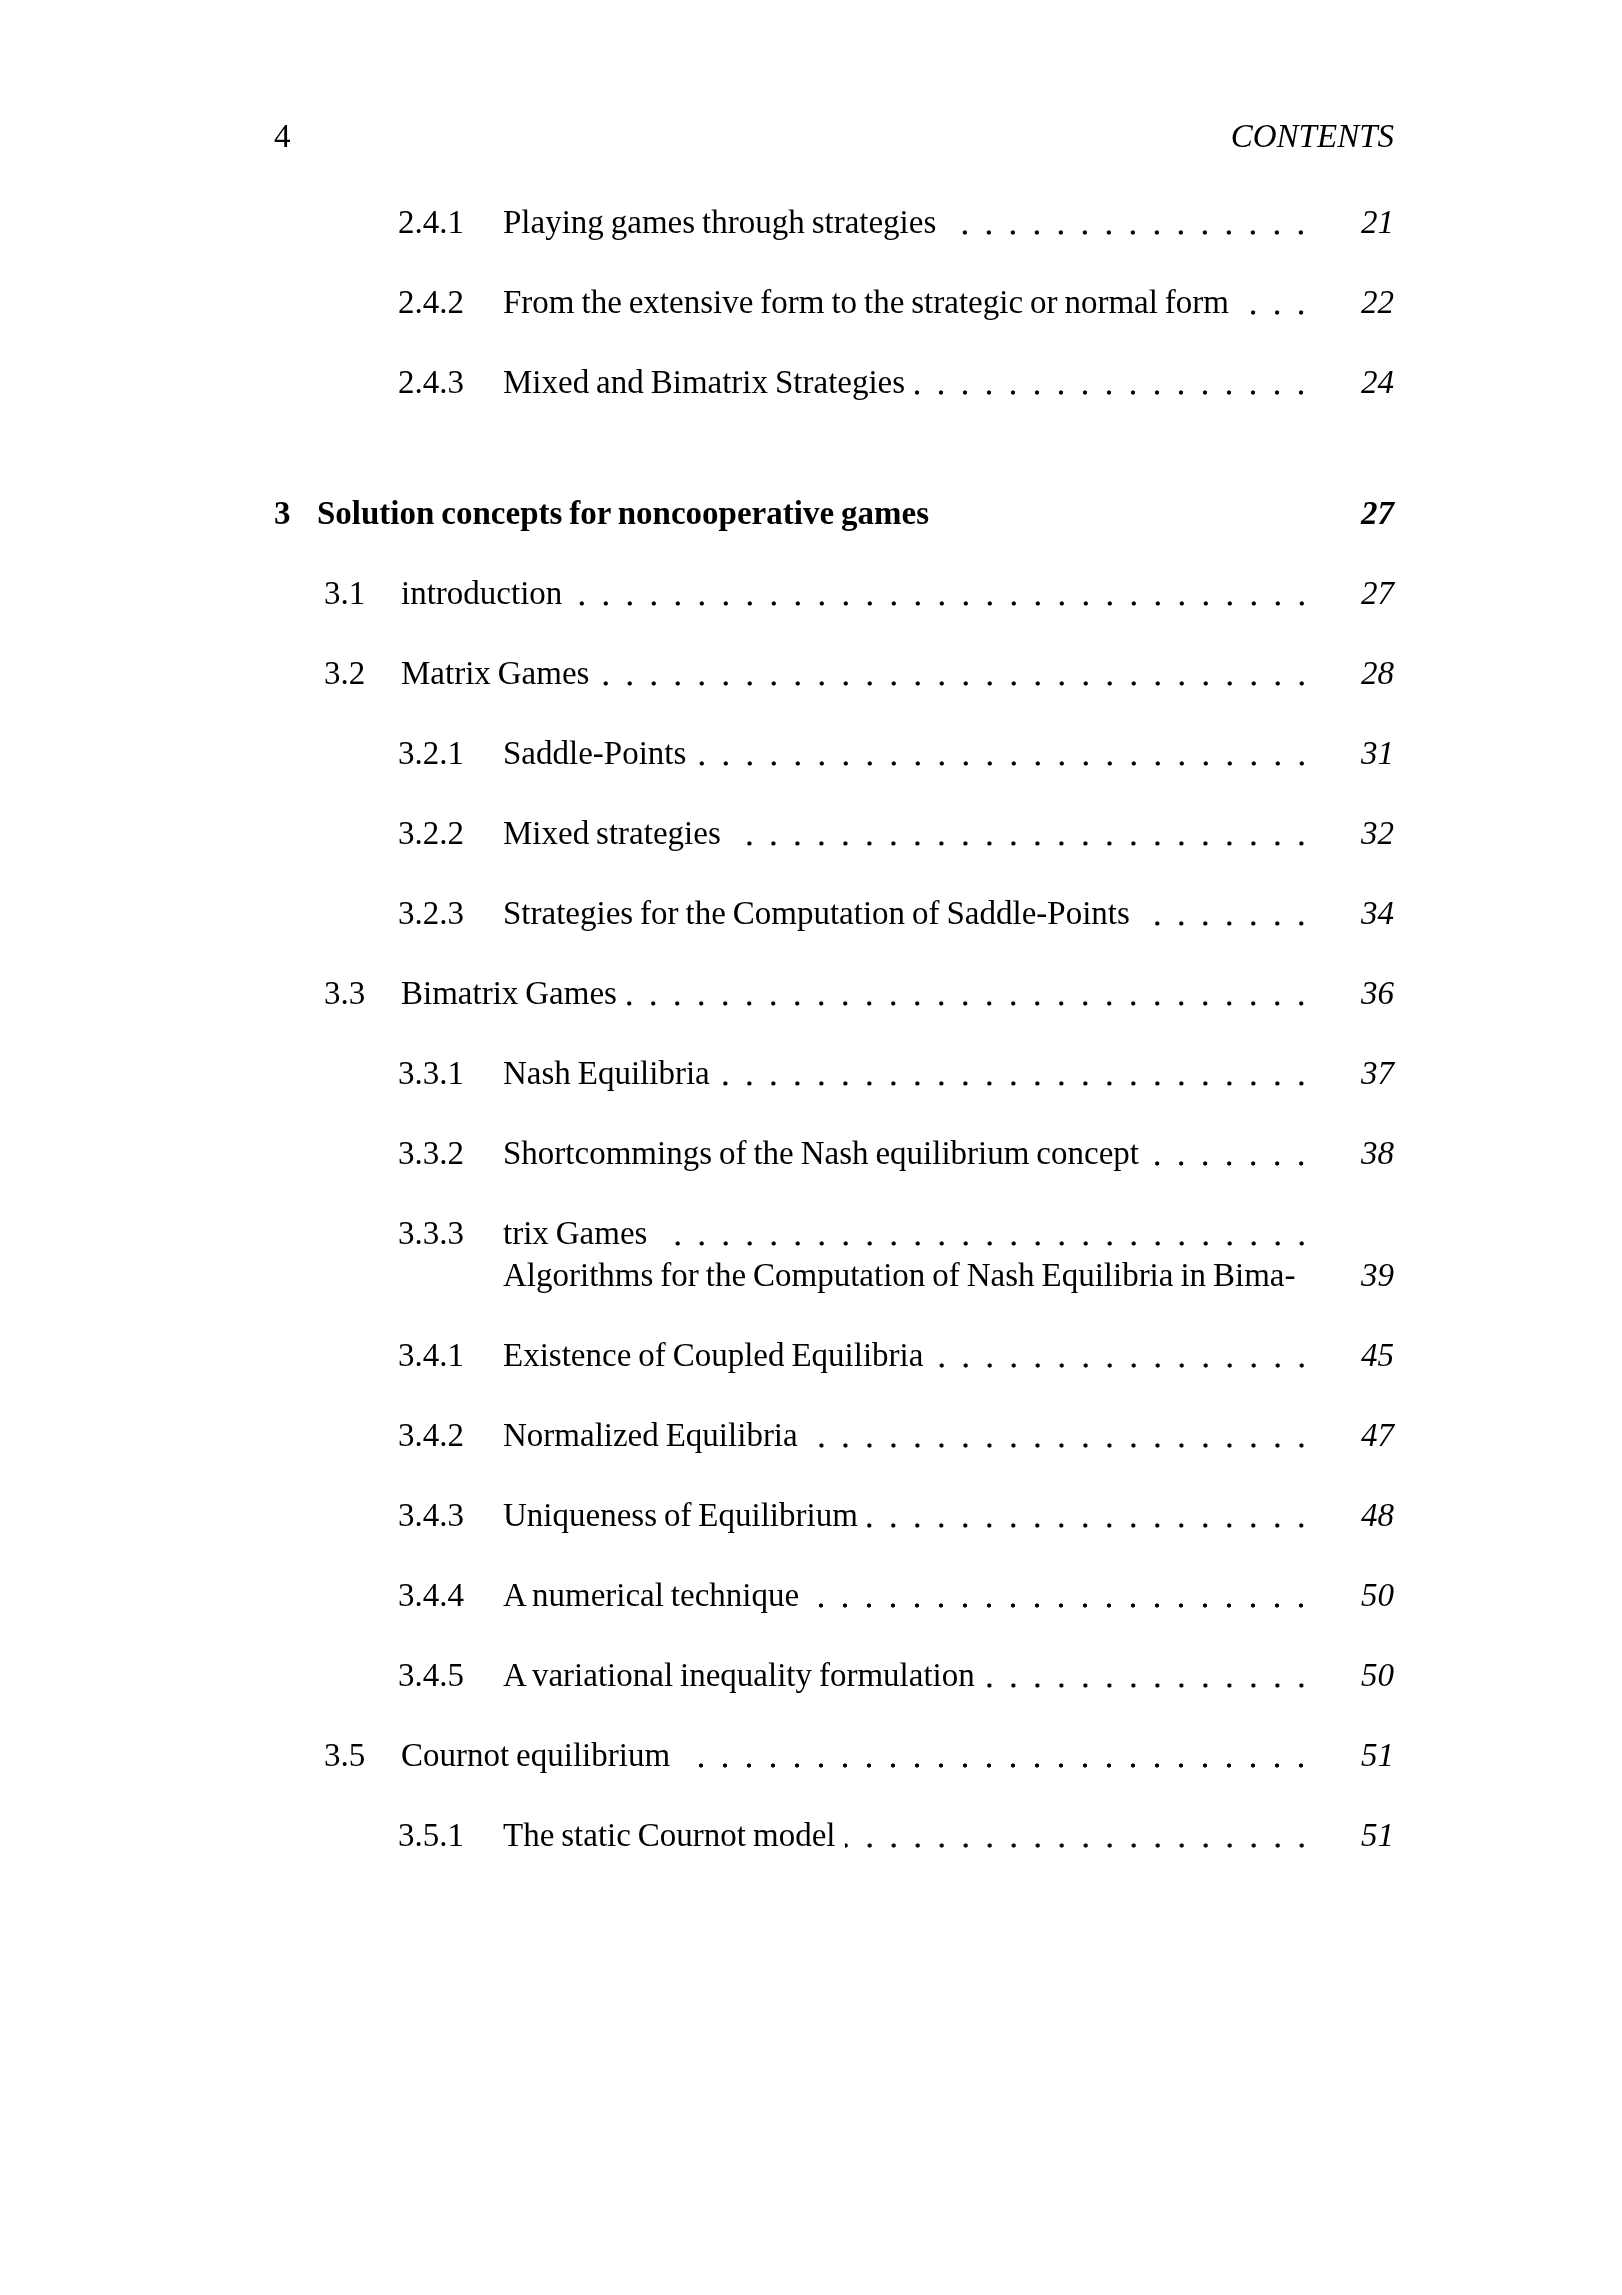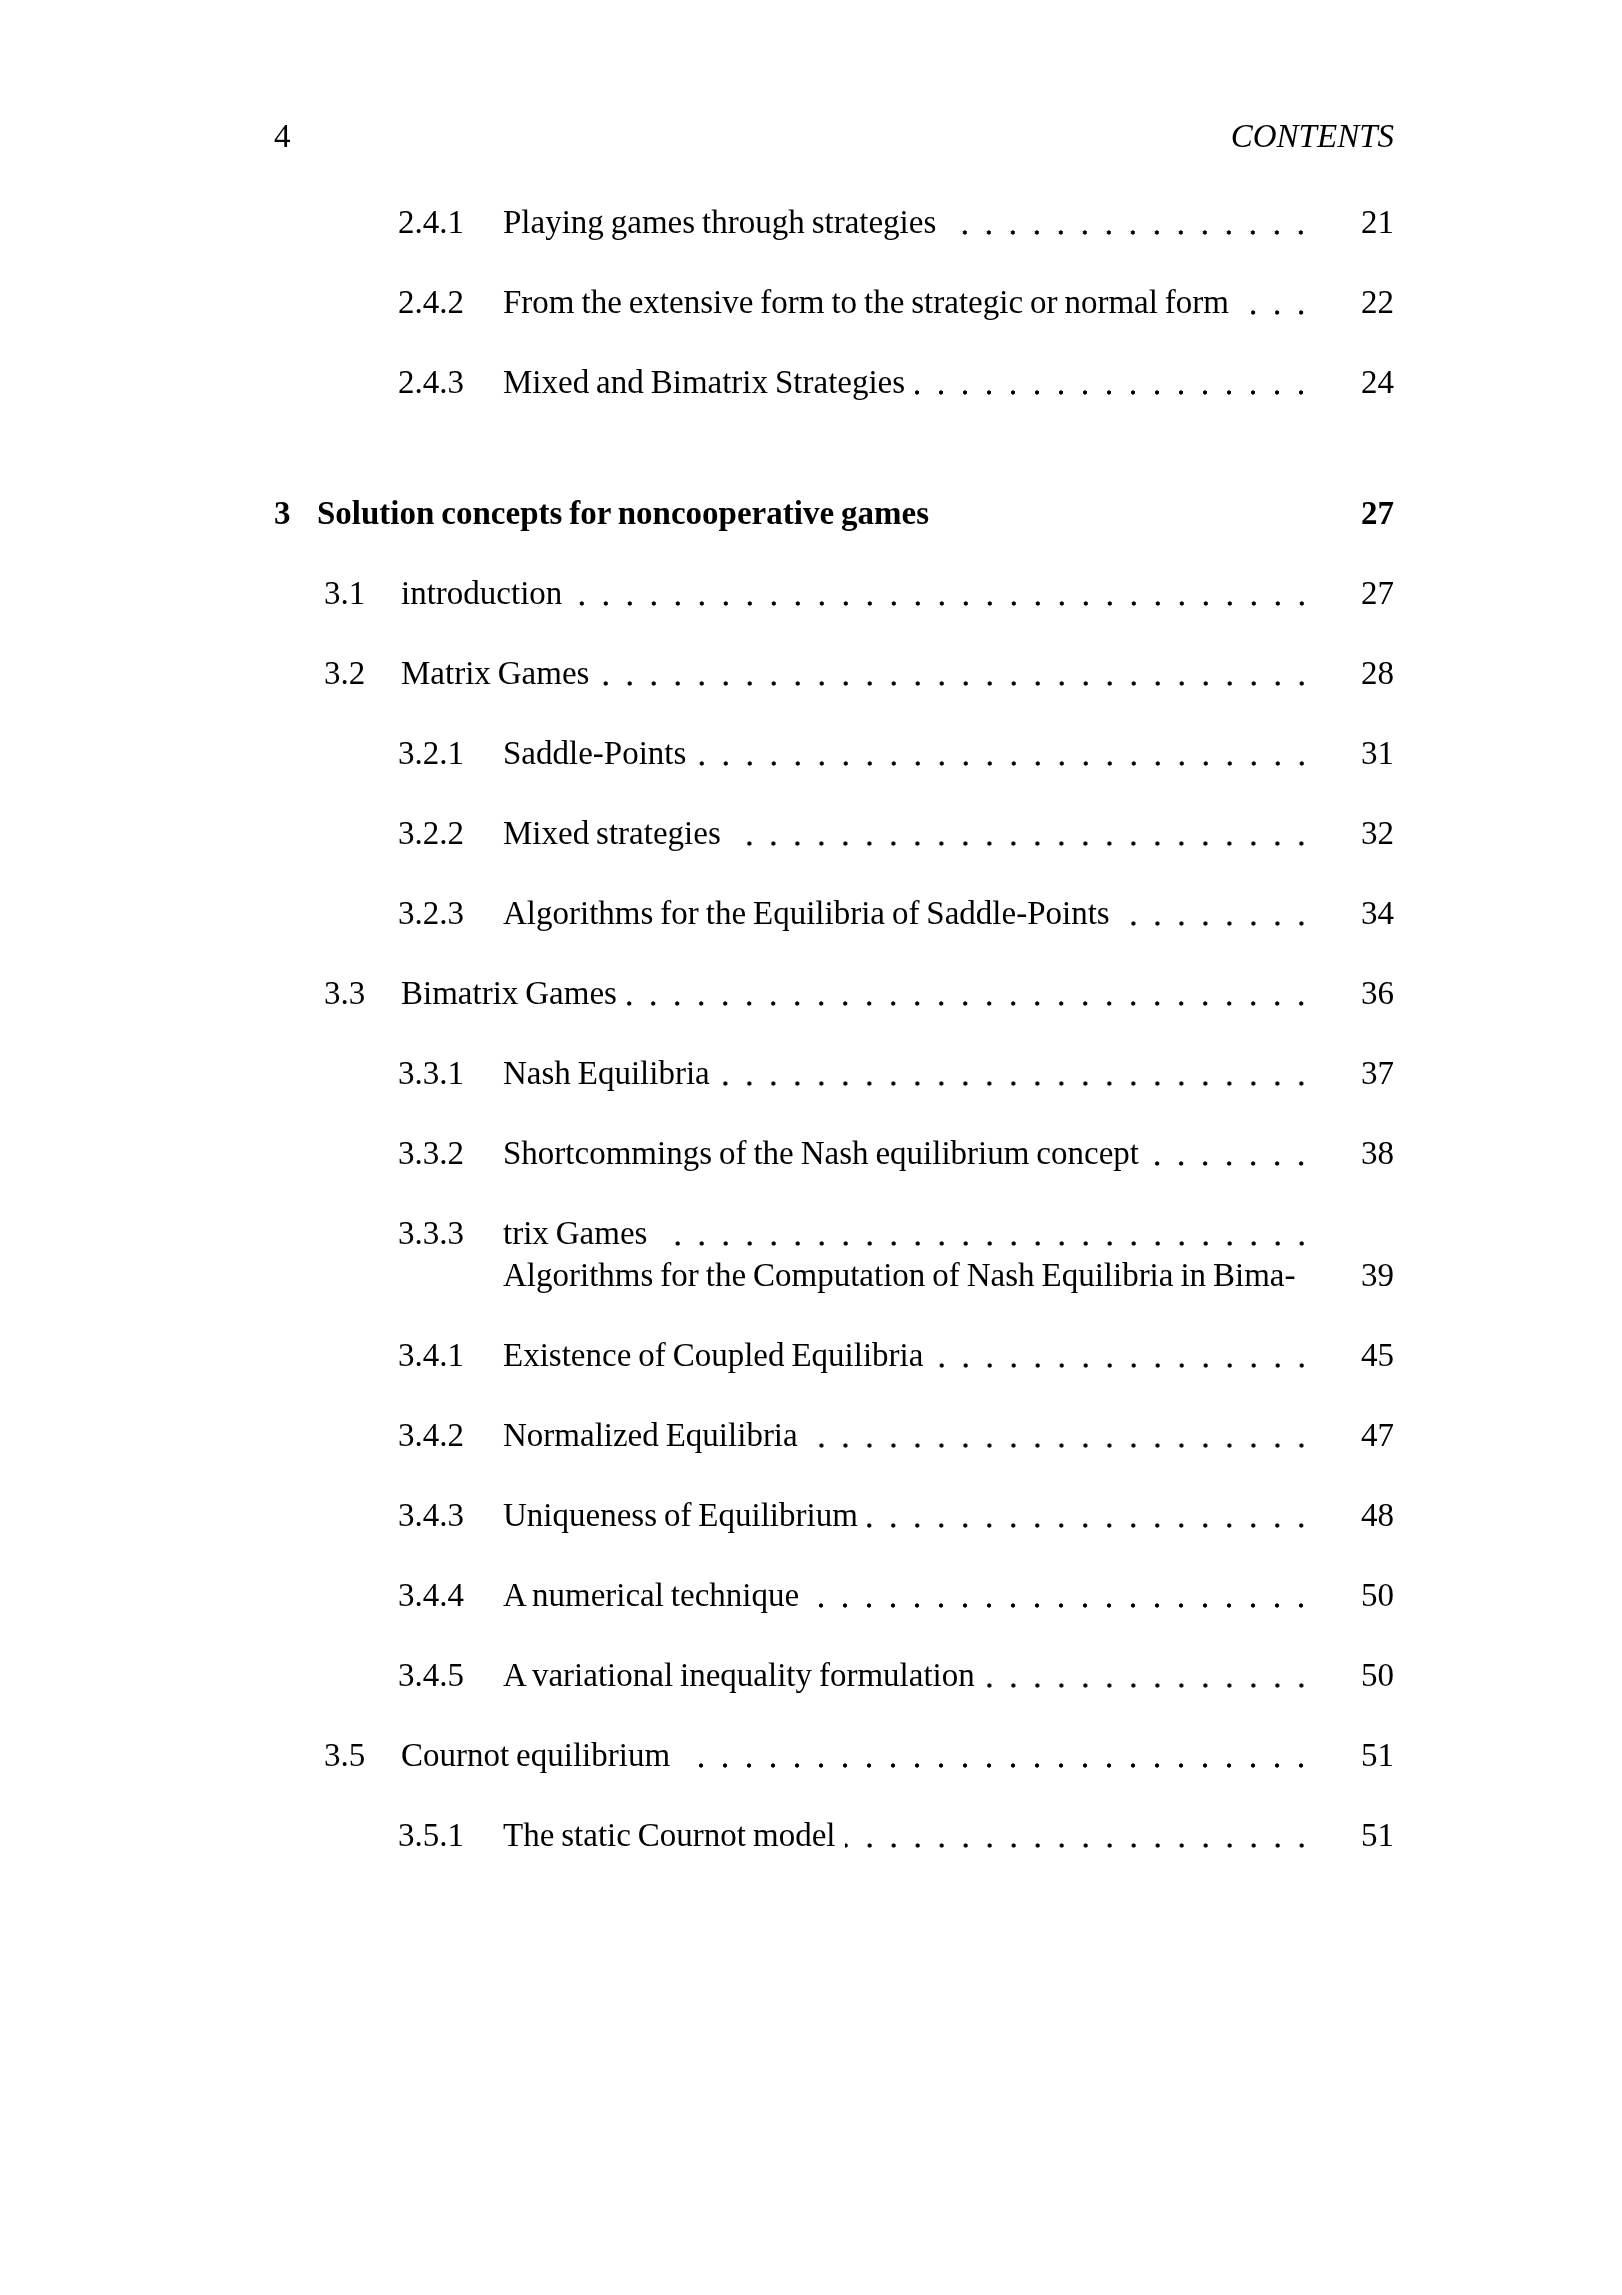--- a/index.html
+++ b/index.html
@@ -71,20 +71,21 @@
     background-image: radial-gradient(circle, #000 1.7px, rgba(0,0,0,0) 2.2px);
     background-size: 24px 4.6px;
     background-repeat: repeat-x;
     background-position: right 3.9px top 29.4px;
   }
   .pageno {
     flex: none;
     width: 65px;
     text-align: right;
     align-self: flex-end;
+    font-style: italic;
   }
 </style>
 </head>
 <body>
 
 <div class="sheet">
   <div class="content">
     <div class="page-header">
       <span>4</span>
       <span class="running-header">CONTENTS</span>
@@ -166,21 +167,21 @@
               <span class="seg">Mixed strategies</span>
               <span class="leader"></span>
             </div>
           </div>
           <span class="pageno">32</span>
         </div>
         <div class="row subsection">
           <span class="num">3.2.3</span>
           <div class="titleblock">
             <div class="tline">
-              <span class="seg">Algorithms for the Equilibria of Saddle-Points</span>
+              <span class="seg">Strategies for the Computation of Saddle-Points</span>
               <span class="leader"></span>
             </div>
           </div>
           <span class="pageno">34</span>
         </div>
         <div class="row section">
           <span class="num">3.3</span>
           <div class="titleblock">
             <div class="tline">
               <span class="seg">Bimatrix Games</span>

